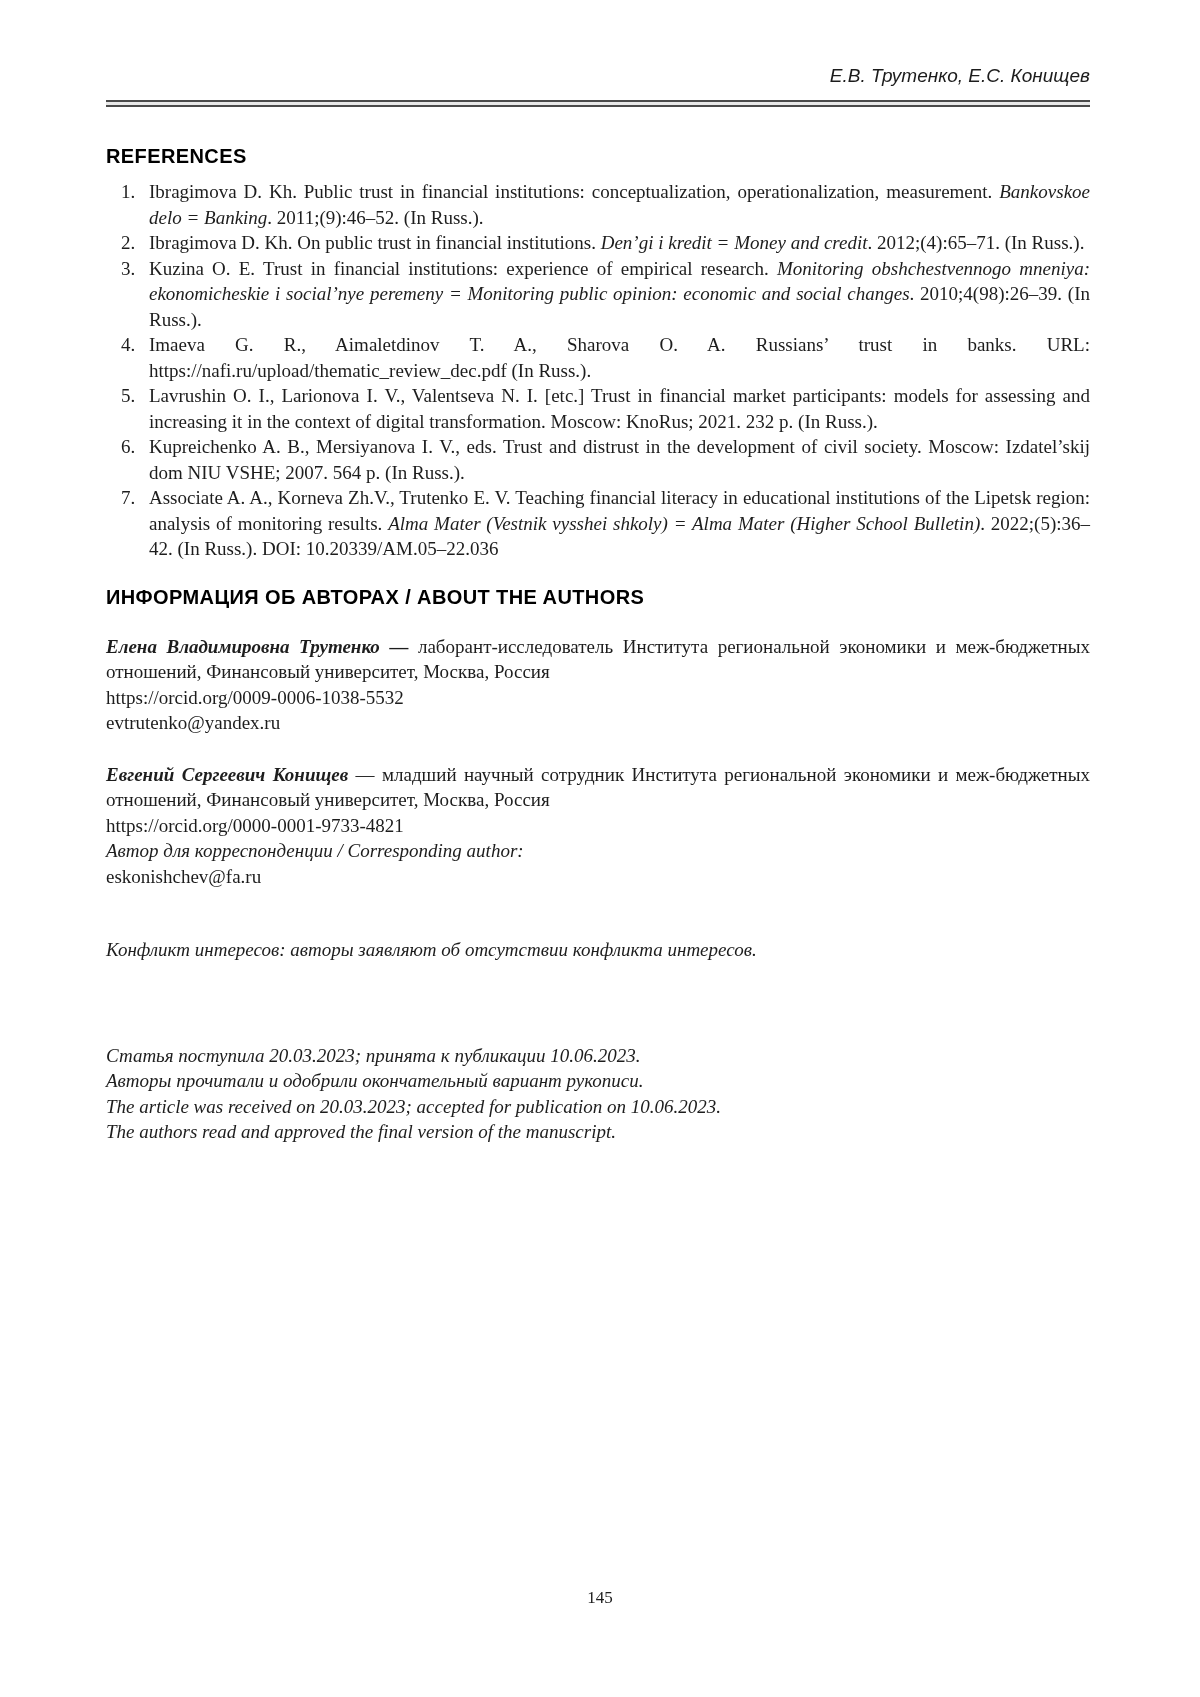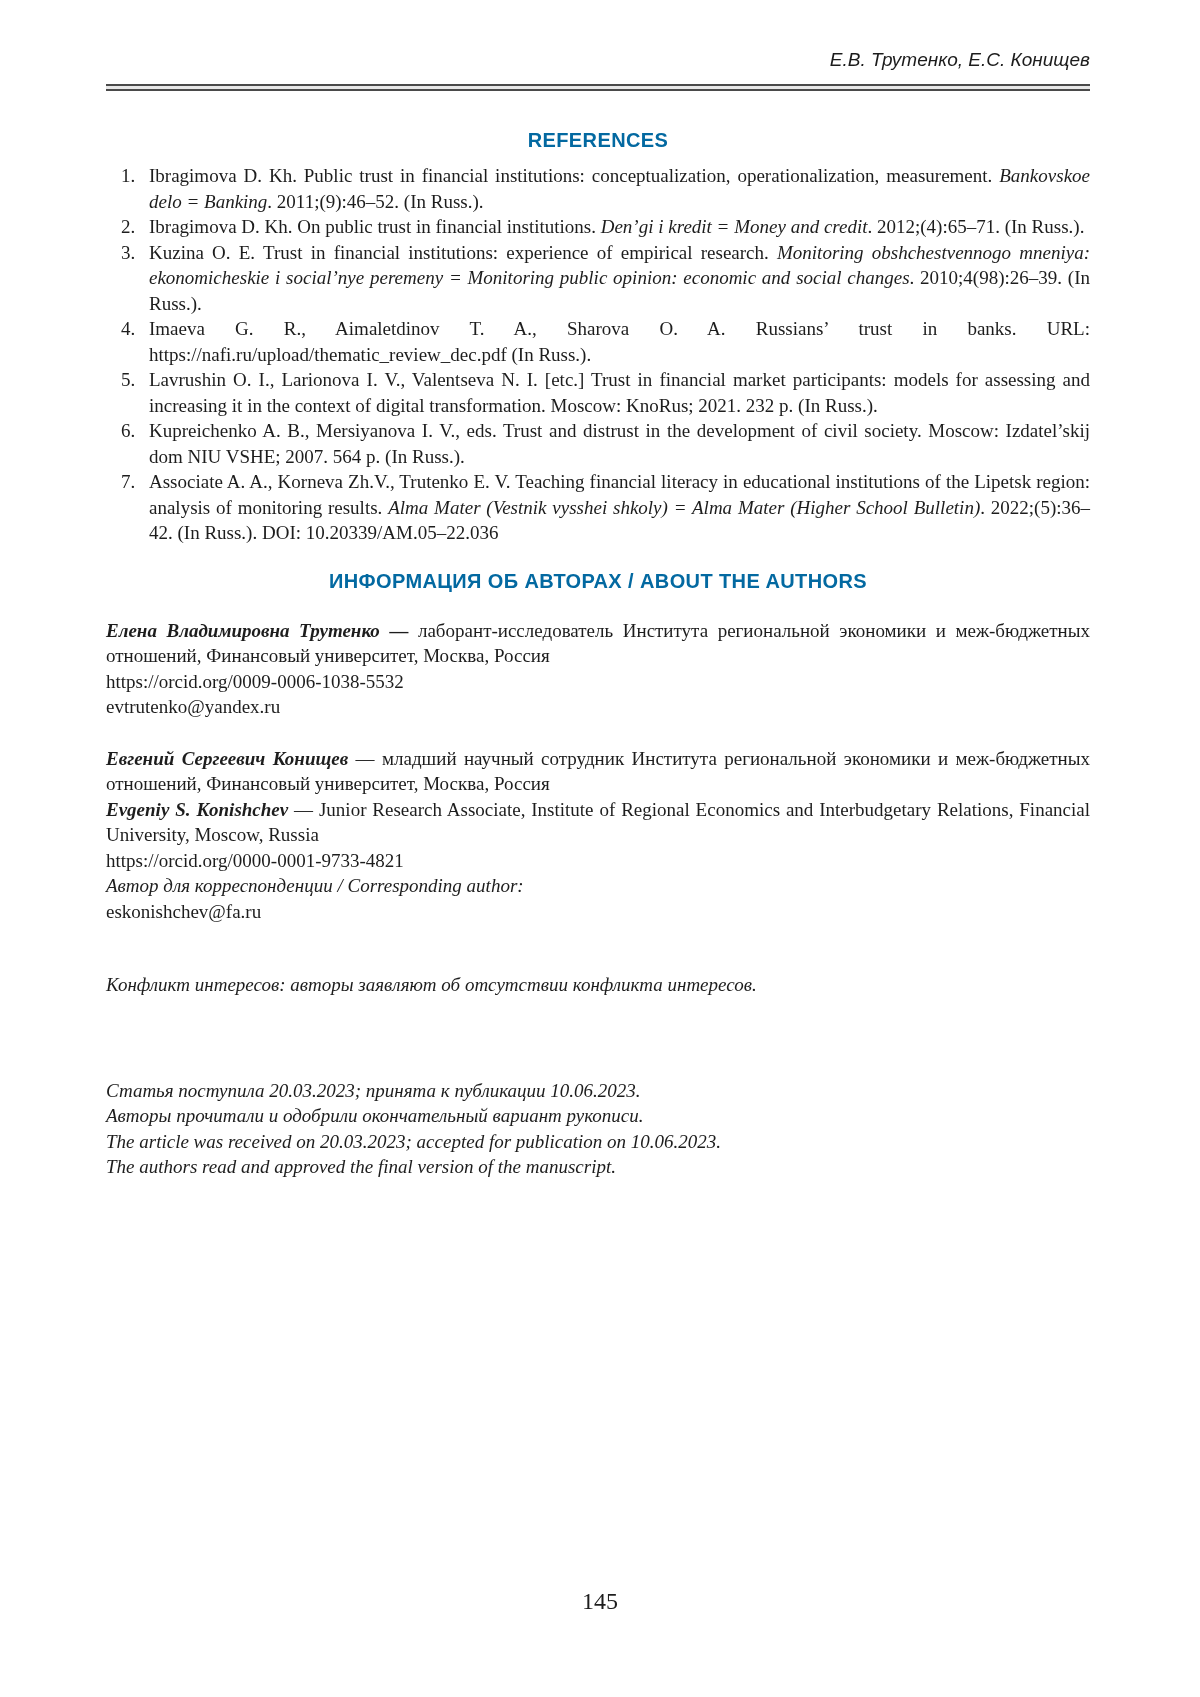--- a/index.html
+++ b/index.html
@@ -9,21 +9,21 @@
     height: 1697px;
     background: #ffffff;
     color: #1d1d1d;
     font-family: "Liberation Serif", "DejaVu Serif", serif;
     overflow: hidden;
     box-sizing: border-box;
   }
   .content { margin: 0 110px 0 106px; }
 
   .header-authors {
-    padding-top: 48px;
+    padding-top: 64px;
     text-align: right;
     font-family: "Liberation Sans", sans-serif;
     font-style: italic;
     font-size: 19px;
     line-height: 24px;
     color: #1c1c1c;
   }
   .header-rule {
     margin-top: 12px;
     height: 3px;
@@ -32,22 +32,21 @@
     background: #e8e8e8;
   }
 
   .section-title {
     margin: 38px 0 0 0;
     font-family: "Liberation Sans", sans-serif;
     font-weight: 700;
     font-size: 20px;
     line-height: 22px;
     letter-spacing: 0.4px;
-    text-align: center;
-    color: #0369a1;
+    color: #000000;
   }
   .about-title { margin-top: 24px; }
 
   .ref-list { margin-top: 12px; }
   .ref-item { position: relative; padding-left: 43px; }
   .ref-num {
     position: absolute;
     left: 15px;
     top: 0;
     font-size: 19px;
@@ -67,21 +66,21 @@
   .author-block { margin-bottom: 26px; }
   #conflict-block { margin-top: 48px; }
   #dates-block { margin-top: 80px; }
 
   .page-number {
     position: absolute;
     top: 1588px;
     left: 0;
     width: 100%;
     text-align: center;
-    font-size: 24px;
+    font-size: 17px;
     color: #1d1d1d;
   }
 </style>
 </head>
 <body>
 
 <div class="page">
   <div class="content">
 
     <div class="header-authors">Е.В. Трутенко, Е.С. Конищев</div>
@@ -123,21 +122,20 @@
     <h2 class="section-title about-title">ИНФОРМАЦИЯ ОБ АВТОРАХ / ABOUT THE AUTHORS</h2>
 
     <div id="about-blocks">
         <div class="author-block">
           <p class="body-par"><span class="s-bi">Елена Владимировна Трутенко — </span><span class="s-n">лаборант-исследователь Института региональной экономики и меж-бюджетных отношений, Финансовый университет, Москва, Россия</span></p>
           <p class="body-par"><span class="s-n">https://orcid.org/0009-0006-1038-5532</span></p>
           <p class="body-par"><span class="s-n">evtrutenko@yandex.ru</span></p>
         </div>
         <div class="author-block">
           <p class="body-par"><span class="s-bi">Евгений Сергеевич Конищев</span><span class="s-n"> — младший научный сотрудник Института региональной экономики и меж-бюджетных отношений, Финансовый университет, Москва, Россия</span></p>
-          <p class="body-par"><span class="s-bi">Evgeniy S. Konishchev</span><span class="s-n"> — Junior Research Associate, Institute of Regional Economics and Interbudgetary Relations, Financial University, Moscow, Russia</span></p>
           <p class="body-par"><span class="s-n">https://orcid.org/0000-0001-9733-4821</span></p>
           <p class="body-par"><span class="s-i">Автор для корреспонденции / Corresponding author:</span></p>
           <p class="body-par"><span class="s-n">eskonishchev@fa.ru</span></p>
         </div>
       </div>
 
     <div id="conflict-block">
         <p class="body-par s-i">Конфликт интересов: авторы заявляют об отсутствии конфликта интересов.</p>
       </div>
 

